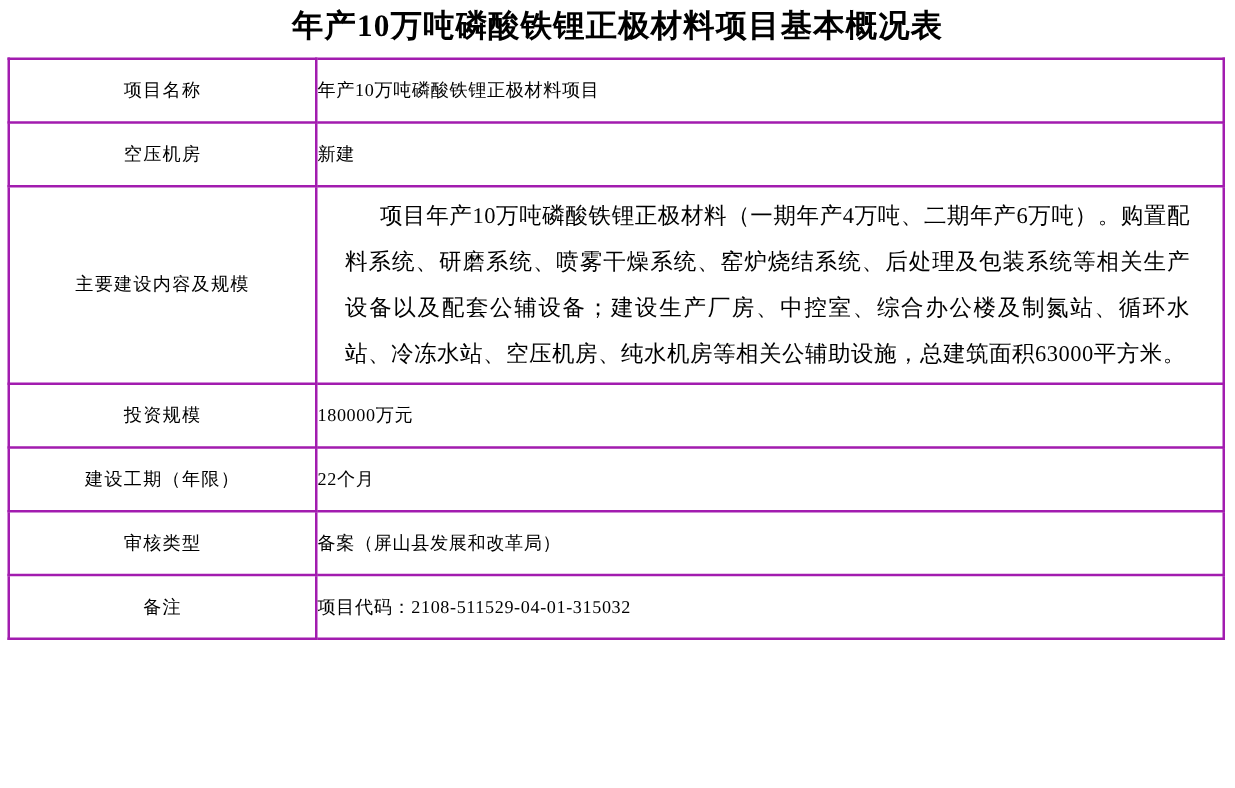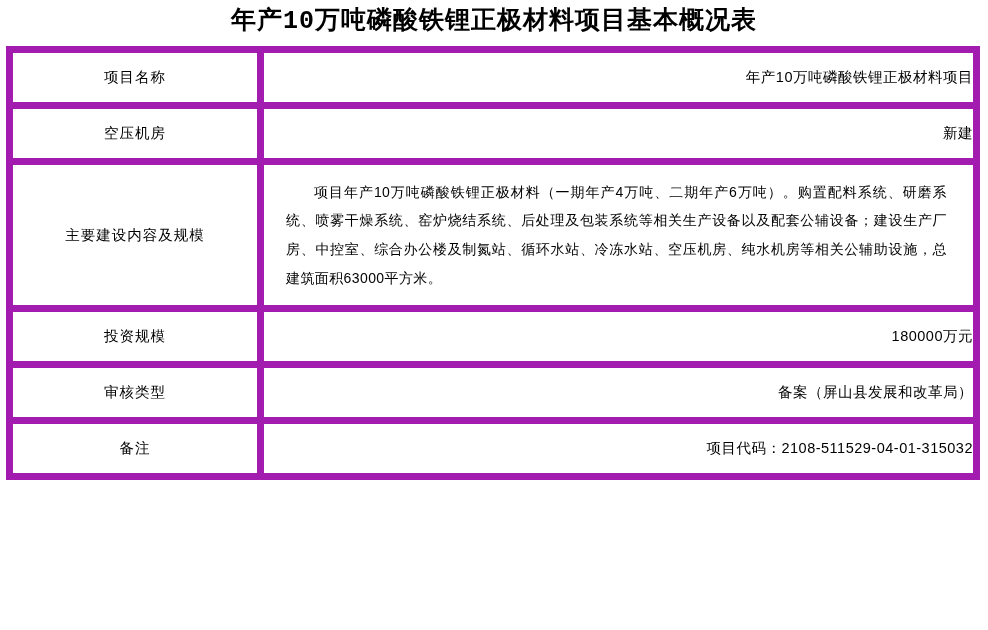--- a/index.html
+++ b/index.html
@@ -15,65 +15,65 @@
     overflow: hidden;
   }
   .page {
     width: 988px;
     height: 630px;
     position: relative;
     box-sizing: border-box;
   }
   .doc-title {
     text-align: center;
-    font-family: Liberation Mono, monospace;
+    font-family: Liberation Serif, serif;
     font-weight: bold;
     font-size: 25px;
     letter-spacing: 1px;
     padding-top: 7px;
     padding-bottom: 9px;
     line-height: 1.2;
   }
   table.info {
     border-collapse: collapse;
     width: 974px;
     margin-left: 6px;
     table-layout: fixed;
   }
   table.info td {
-    border: 7px solid #a21caf;
+    border: 2px solid #a21caf;
     font-size: 14.5px;
-    font-family: Liberation Sans, sans-serif;
+    font-family: Liberation Serif, serif;
     padding: 0;
     vertical-align: middle;
   }
   td.label {
     width: 244px;
     text-align: center;
     letter-spacing: 1px;
   }
   td.value {
-    text-align: right;
+    text-align: left;
     letter-spacing: 0.5px;
   }
   .row-normal td {
     height: 49px;
   }
   .row-big td {
     height: 140px;
   }
   .para {
     text-align: justify;
     text-justify: inter-ideograph;
     text-align-last: left;
     line-height: 2.05;
     padding: 4px 26px 4px 22px;
     text-indent: 28px;
     letter-spacing: 0.4px;
-    font-size: 14px;
+    font-size: 18px;
   }
 </style>
 </head>
 <body>
 
 <div class="page">
   <div class="doc-title">年产10万吨磷酸铁锂正极材料项目基本概况表</div>
 
   <table class="info">
     <tbody>
@@ -89,20 +89,24 @@
         <td class="label">主要建设内容及规模</td>
         <td>
           <div class="para">项目年产10万吨磷酸铁锂正极材料（一期年产4万吨、二期年产6万吨）。购置配料系统、研磨系统、喷雾干燥系统、窑炉烧结系统、后处理及包装系统等相关生产设备以及配套公辅设备；建设生产厂房、中控室、综合办公楼及制氮站、循环水站、冷冻水站、空压机房、纯水机房等相关公辅助设施，总建筑面积63000平方米。</div>
         </td>
       </tr>
       <tr class="row-normal">
         <td class="label">投资规模</td>
         <td class="value">180000万元</td>
       </tr>
       <tr class="row-normal">
+        <td class="label">建设工期（年限）</td>
+        <td class="value">22个月</td>
+      </tr>
+      <tr class="row-normal">
         <td class="label">审核类型</td>
         <td class="value">备案（屏山县发展和改革局）</td>
       </tr>
       <tr class="row-normal">
         <td class="label">备注</td>
         <td class="value">项目代码：2108-511529-04-01-315032</td>
       </tr>
     </tbody>
   </table>
 </div>

